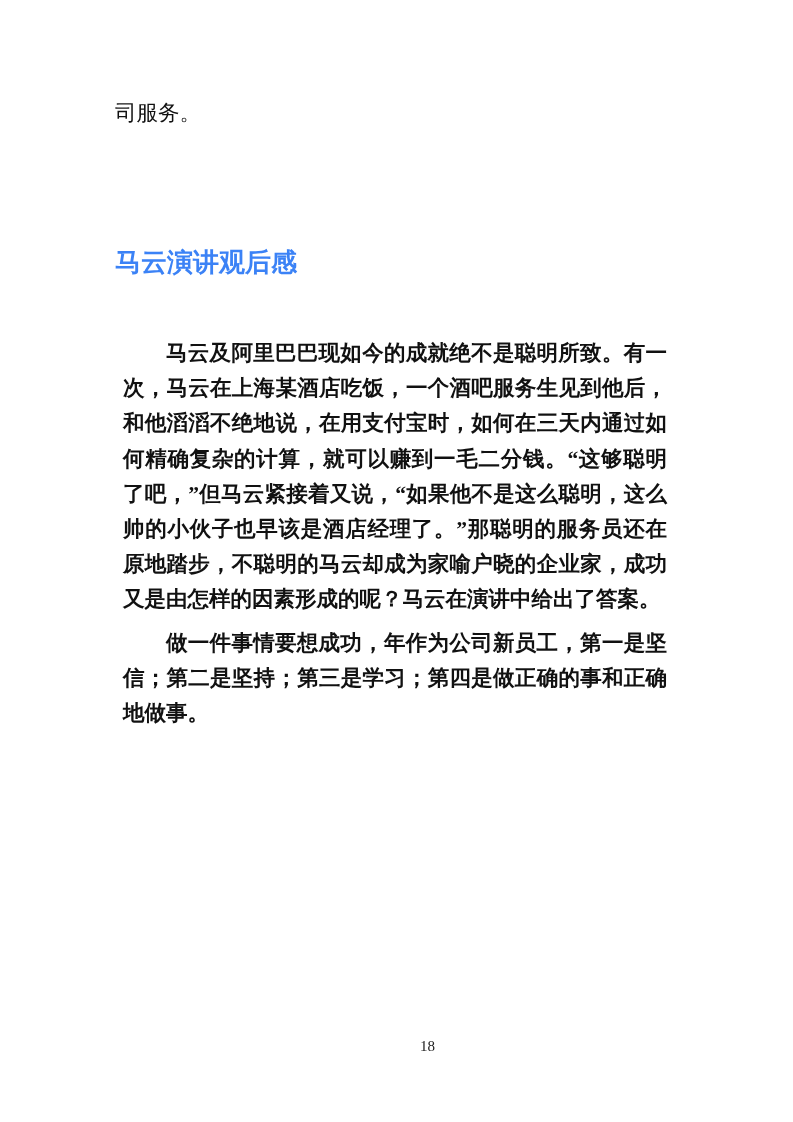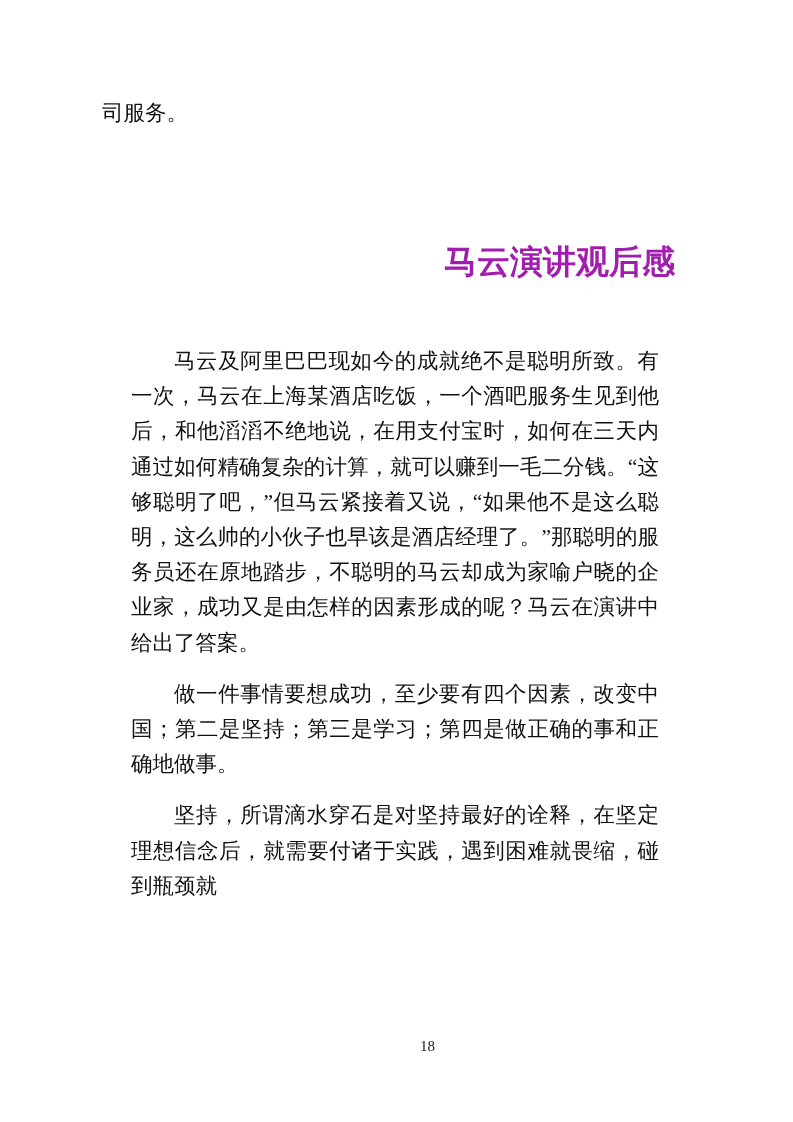--- a/index.html
+++ b/index.html
@@ -12,21 +12,21 @@
     width: 793px;
     height: 1122px;
     background: #ffffff;
     overflow: hidden;
     color: #111111;
     font-family: "Liberation Serif", "DejaVu Serif", serif;
   }
   
   .continuation {
     position: absolute;
-    left: 102px;
+    left: 115px;
     top: 98px;
     width: 560px;
     font-size: 21.5px;
     line-height: 30.6px;
     text-align: justify;
   }
   .continuation p {
     margin: 0;
   }
   p.indent {
@@ -40,39 +40,40 @@
     text-indent: 0;
     white-space: pre;
   }
   
   .title {
     position: absolute;
     left: 115px;
     top: 244px;
     width: 560px;
     margin: 0;
-    text-align: right;
+    text-align: left;
     font-family: "DejaVu Sans", "Liberation Sans", sans-serif;
     font-weight: bold;
-    font-size: 33px;
+    font-size: 26px;
     line-height: 36px;
-    color: #a21caf;
+    color: #3b82f6;
   }
   
   .body {
     position: absolute;
     left: 115px;
     top: 328px;
     width: 560px;
     font-size: 21.5px;
     line-height: 35.2px;
     text-align: justify;
   }
   .body p {
-    margin: 16px;
+    margin: 8px;
+    font-weight: bold;
   }
   
   .pagenum {
     position: absolute;
     left: 0;
     top: 1036px;
     width: 793px;
     text-align: center;
     font-size: 15px;
     line-height: 20px;
@@ -86,19 +87,18 @@
 <div class="page">
 
   <div class="continuation">
     <p class="noindent">司服务。</p>
   </div>
 
   <h1 class="title">马云演讲观后感</h1>
 
   <div class="body">
     <p class="indent">马云及阿里巴巴现如今的成就绝不是聪明所致。有一次，马云在上海某酒店吃饭，一个酒吧服务生见到他后，和他滔滔不绝地说，在用支付宝时，如何在三天内通过如何精确复杂的计算，就可以赚到一毛二分钱。“这够聪明了吧，”但马云紧接着又说，“如果他不是这么聪明，这么帅的小伙子也早该是酒店经理了。”那聪明的服务员还在原地踏步，不聪明的马云却成为家喻户晓的企业家，成功又是由怎样的因素形成的呢？马云在演讲中给出了答案。</p>
-    <p class="indent">做一件事情要想成功，至少要有四个因素，改变中国；第二是坚持；第三是学习；第四是做正确的事和正确地做事。</p>
-    <p class="indent">坚持，所谓滴水穿石是对坚持最好的诠释，在坚定理想信念后，就需要付诸于实践，遇到困难就畏缩，碰到瓶颈就</p>
+    <p class="indent">做一件事情要想成功，年作为公司新员工，第一是坚信；第二是坚持；第三是学习；第四是做正确的事和正确地做事。</p>
   </div>
 
   <div class="pagenum">18</div>
 
 </div>
 
 </body></html>

